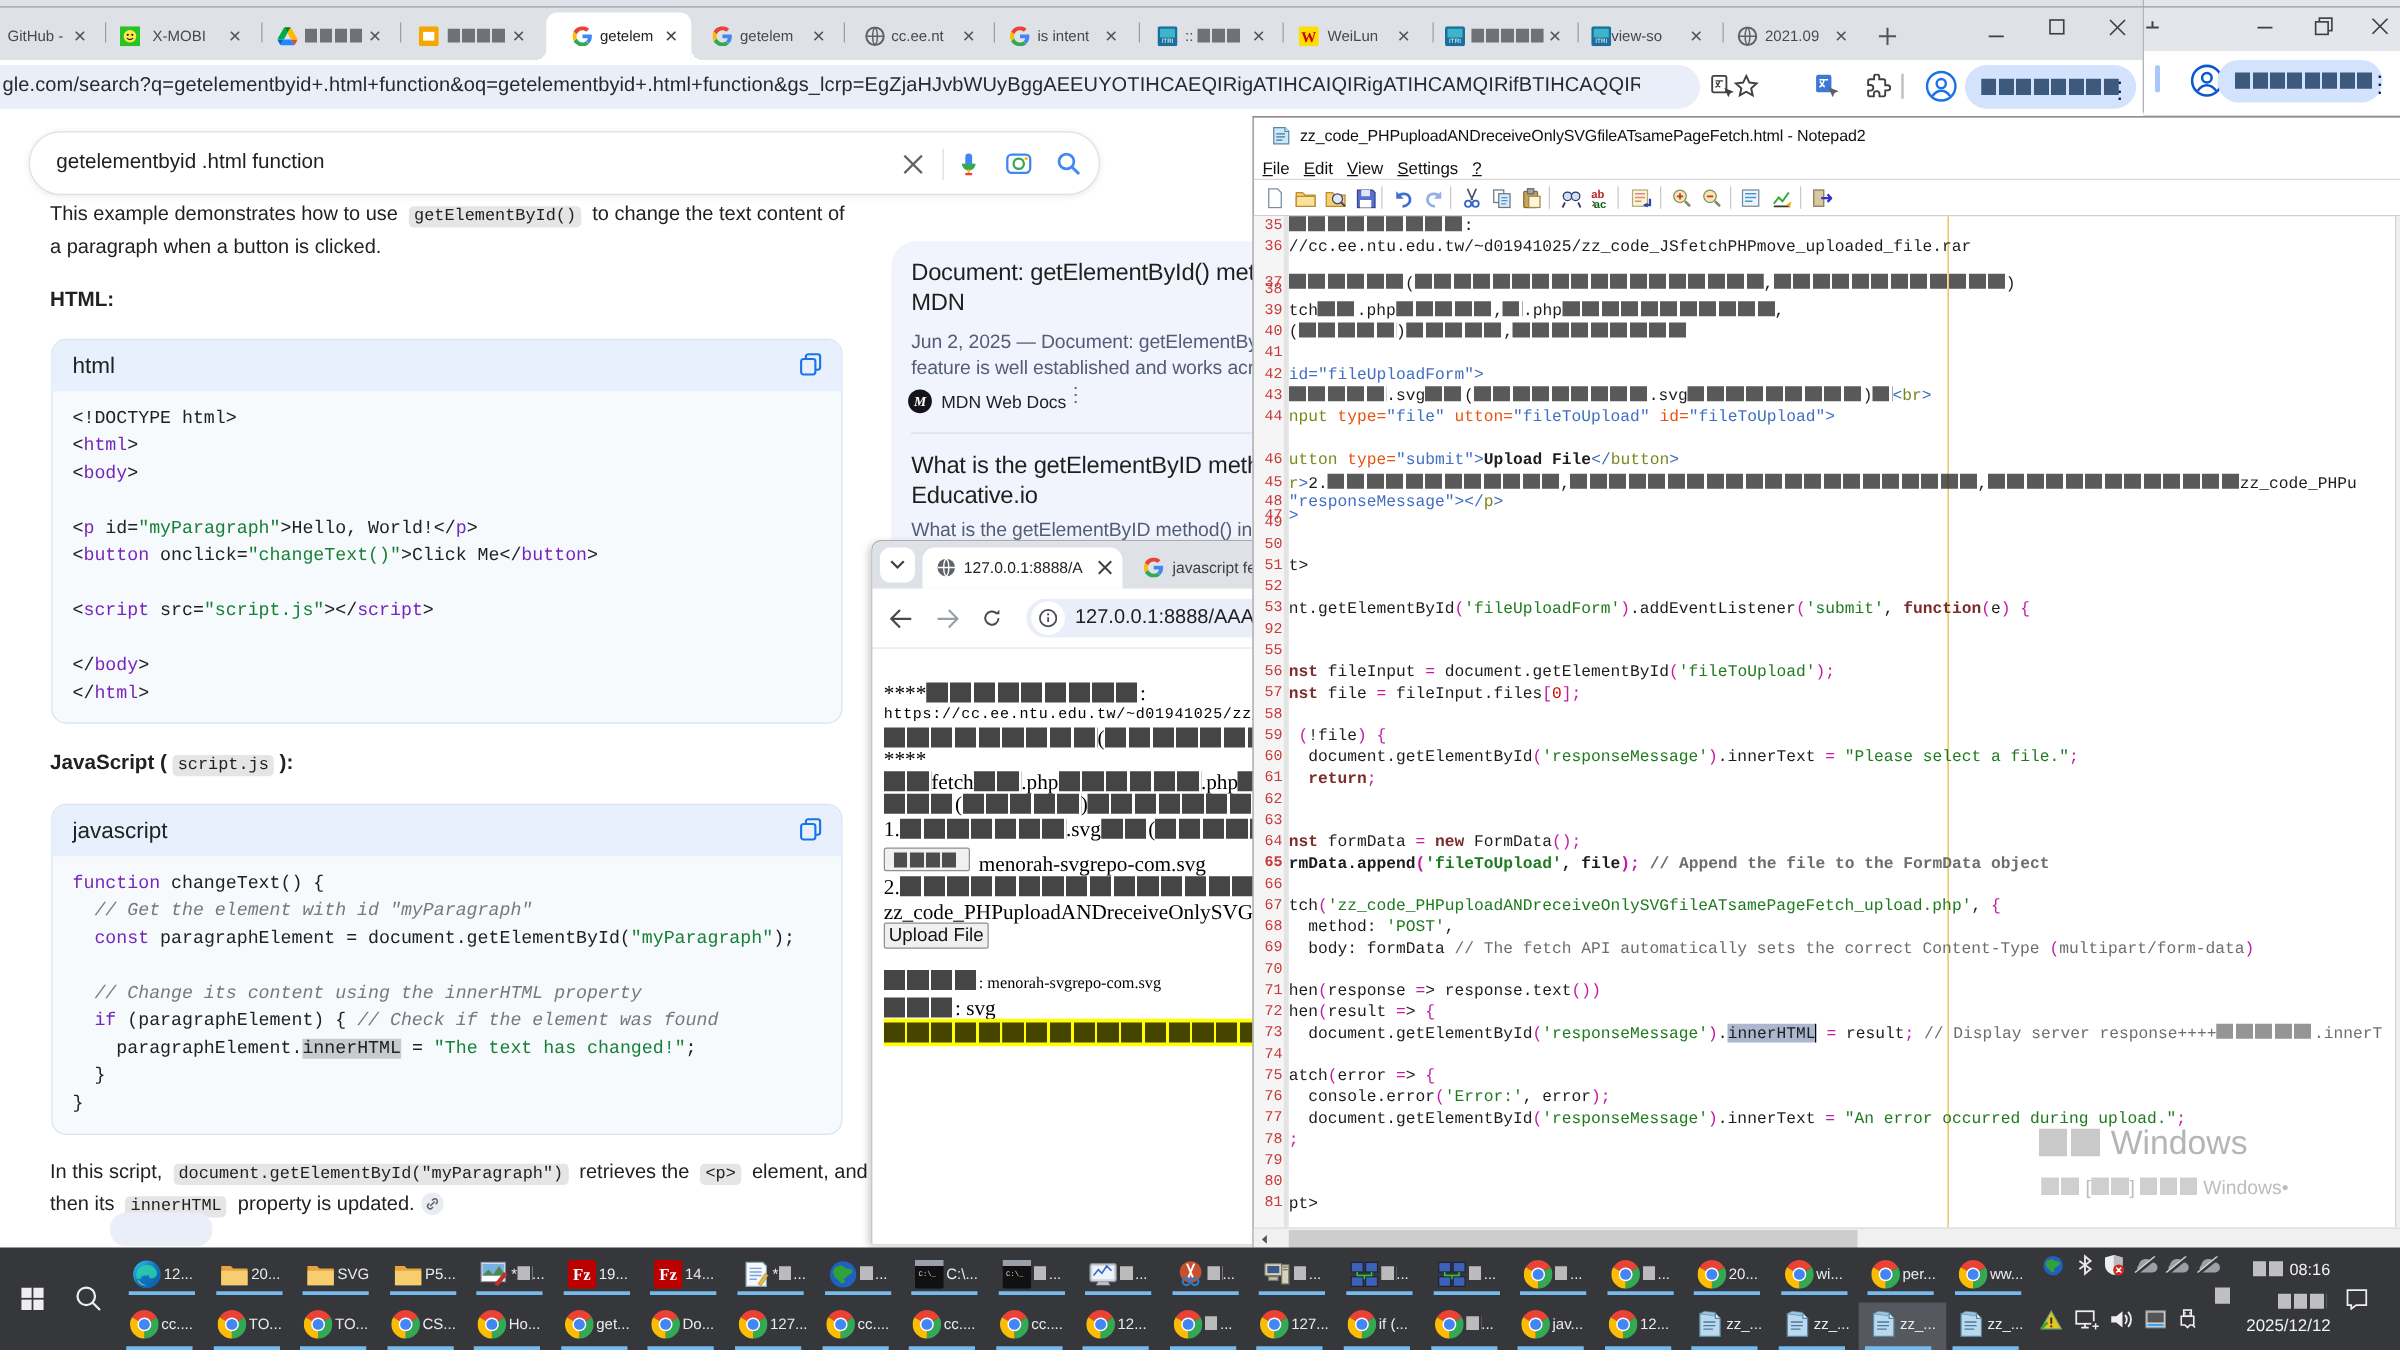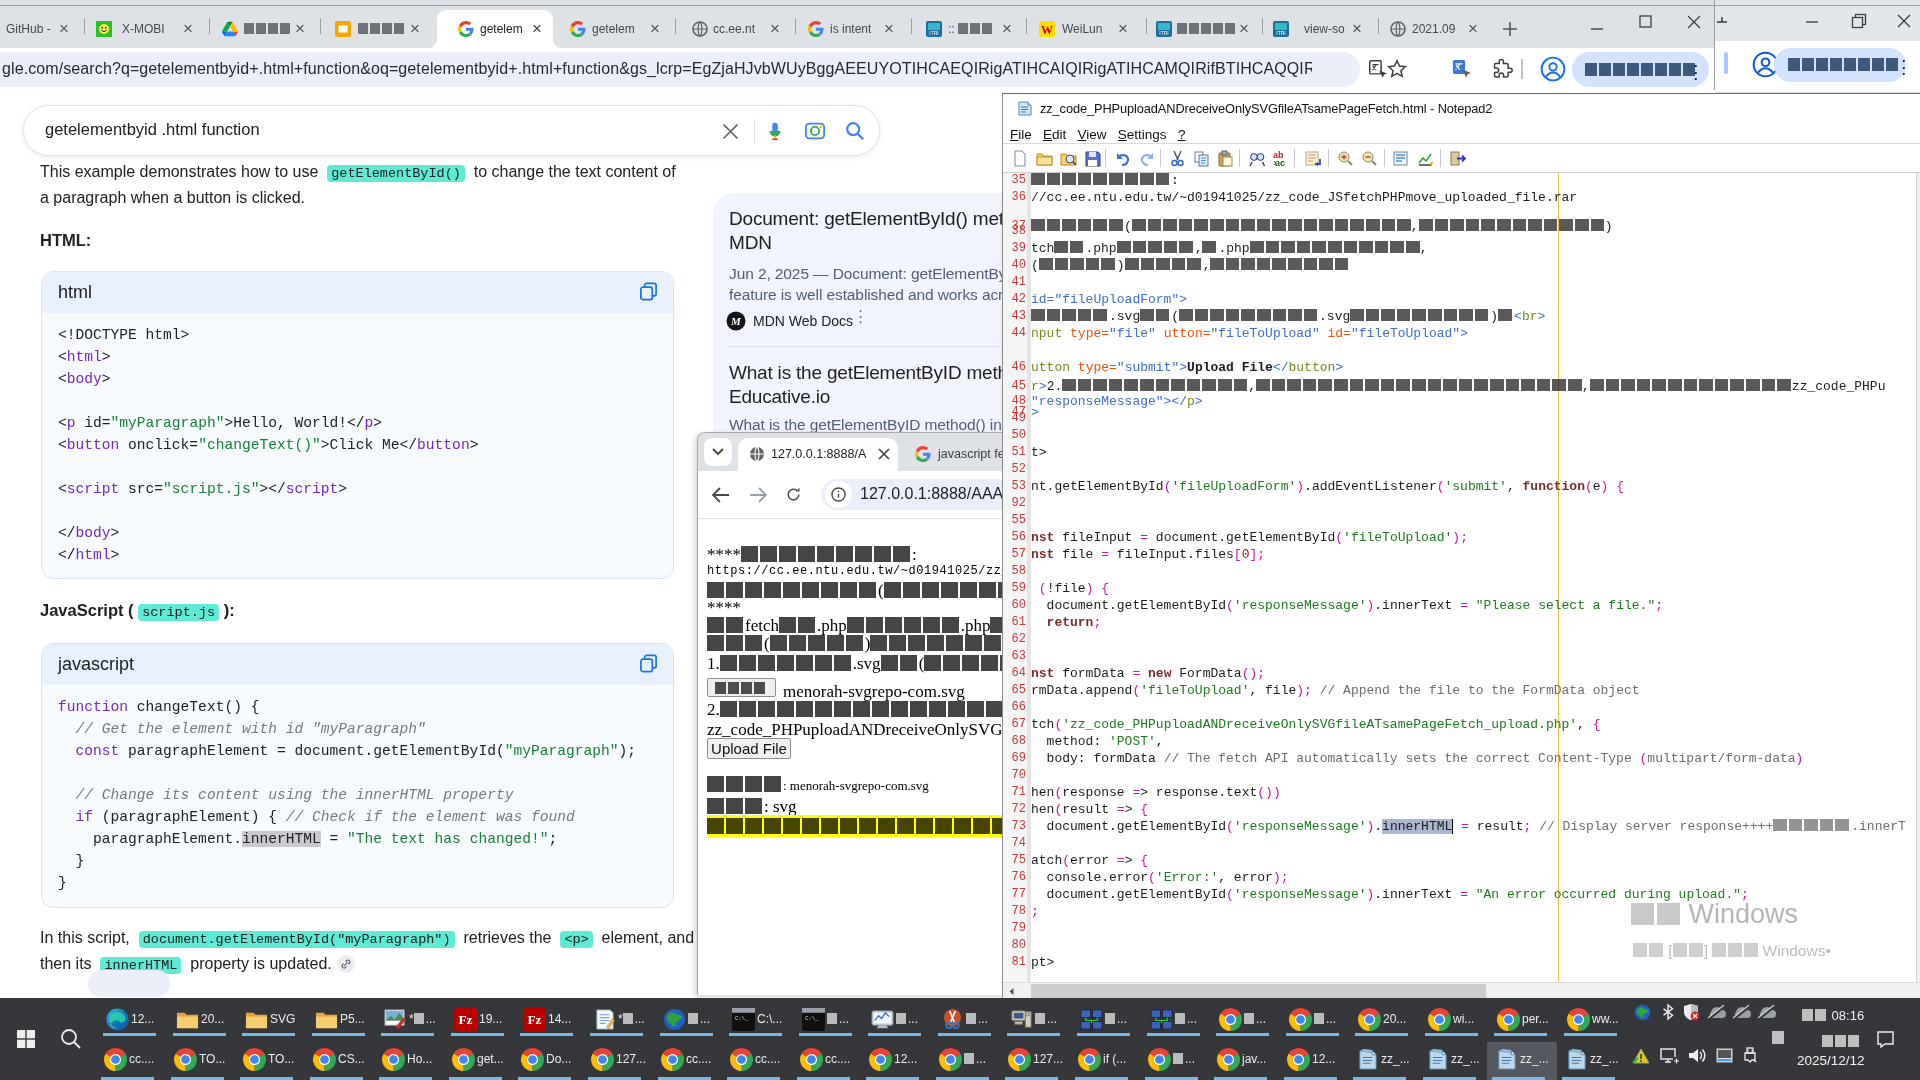--- a/index.html
+++ b/index.html
@@ -28,21 +28,21 @@
   #activetab { position:absolute; left:437px; top:10px; width:116px; height:38px; background:#fff; border-radius:9px 9px 0 0; }
   #activetab:before { content:""; position:absolute; left:-9px; bottom:0; width:9px; height:9px; background:radial-gradient(circle at 0 0, transparent 9px, #fff 9px); }
   #activetab:after { content:""; position:absolute; right:-9px; bottom:0; width:9px; height:9px; background:radial-gradient(circle at 100% 0, transparent 9px, #fff 9px); }
   #toolbar { left:0; top:48px; width:100%; height:42px; background:#fff; }
   #omni { position:absolute; left:0; top:4px; width:1360px; height:35px; background:#e9eef9; border-radius:0 18px 18px 0; }
   #omni .url { position:absolute; left:2px; top:8px; font-size:16px; color:#27292d; white-space:nowrap; overflow:hidden; width:1310px; letter-spacing:.1px;}
   
   #gpage { left:0; top:90px; width:1715px; height:907px; background:#fff; overflow:hidden; }
   #searchbox { position:absolute; left:23px; top:15px; width:857px; height:51px; border:1px solid #dfe1e5; border-radius:26px; box-shadow:0 1px 5px rgba(60,64,67,.12); background:#fff; }
   #searchbox .q { position:absolute; left:21px; top:14px; font-size:16.5px; color:#202124; }
-  .chip { font-family:"Liberation Mono", monospace; background:#5eead4; border-radius:4px; padding:1px 4px; font-size:13.5px; }
+  .chip { font-family:"Liberation Mono", monospace; background:#e5e5e5; border-radius:4px; padding:1px 4px; font-size:13.5px; }
   .codecard { position:absolute; left:41px; width:633px; border:1px solid #d7e3f5; border-radius:12px; background:#f7fafd; }
   .cchead { height:41px; background:#e8f0fe; border-radius:11px 11px 0 0; position:relative; }
   .cchead .t { position:absolute; left:16px; top:10px; font-size:18px; color:#202124; }
   .ccbody { padding:11px 16px 14px 16px; font-family:"Liberation Mono", monospace; font-size:14.6px; line-height:22px; color:#202124; white-space:pre; }
   .tg { color:#7627bb; } .st { color:#188038; } .cm { color:#757a80; font-style:italic; } .kw { color:#7627bb; }
   .cpy { position:absolute; right:15px; top:10px; width:19px; height:19px; }
   
   #midcard { position:absolute; left:713px; top:103px; width:320px; height:340px; background:#f1f4fc; border-radius:20px; }
   .mtitle { position:absolute; left:16px; font-size:19px; letter-spacing:-.2px; color:#1f1f1f; white-space:nowrap; line-height:24px;}
   .msnip { position:absolute; left:16px; font-size:15.5px; letter-spacing:-.1px; color:#545c78; line-height:21px; white-space:nowrap; }
@@ -203,21 +203,21 @@
         <span class="tl" style="left:29px;"><span class="k k12" style="width:58px;"></span></span>
           <span class="tx" style="left:89px;">×</span>
         </div>
       <div class="tsep" style="left:1262px;"></div>
       <div class="tab" style="left:1264px;width:114px;">
         <svg class="ti" style="left:9px;" width="16" height="16">
             <rect width="16" height="16" rx="2" fill="#1b6f9e"></rect>
             <rect x="2" y="2" width="12" height="7" fill="#3db5c9"></rect>
             <text x="8" y="13.5" font-size="5" fill="#fff" text-anchor="middle" font-family="Liberation Sans">ITRI</text>
           </svg>
-        <span class="tl" style="left:40px;">view-so</span>
+        <span class="tl" style="left:25px;">view-so</span>
           <span class="tx" style="left:86px;">×</span>
         </div>
       <div class="tsep" style="left:1378px;"></div>
       <div class="tab" style="left:1380px;width:112px;">
         <svg class="ti" style="left:10px;" width="16" height="16" viewBox="0 0 16 16">
             <circle cx="8" cy="8" r="7" fill="none" stroke="#5f6368" stroke-width="1.6"></circle>
             <path d="M1 8h14M8 1c-2.5 2-2.5 12 0 14M8 1c2.5 2 2.5 12 0 14" fill="none" stroke="#5f6368" stroke-width="1.2"></path>
           </svg>
         <span class="tl" style="left:32px;">2021.09</span>
           <span class="tx" style="left:86px;">×</span>
@@ -539,21 +539,21 @@
       <div class="abs" style="top:340px;height:17px;width:917px;"><span class="ln">55</span><span class="lt"></span></div>
       <div class="abs" style="top:357px;height:17px;width:917px;"><span class="ln">56</span><span class="lt"><span class="nkw">nst</span> fileInput <i class="nop">=</i> document.getElementById<i class="nop">(</i><span class="nst">'fileToUpload'</span><i class="nop">)</i><i class="nop">;</i></span></div>
       <div class="abs" style="top:374px;height:17px;width:917px;"><span class="ln">57</span><span class="lt"><span class="nkw">nst</span> file <i class="nop">=</i> fileInput.files<i class="nop">[</i><span class="nnum">0</span><i class="nop">]</i><i class="nop">;</i></span></div>
       <div class="abs" style="top:391px;height:17px;width:917px;"><span class="ln">58</span><span class="lt"></span></div>
       <div class="abs" style="top:408px;height:17px;width:917px;"><span class="ln">59</span><span class="lt"> <i class="nop">(</i>!file<i class="nop">)</i> <i class="nop">{</i></span></div>
       <div class="abs" style="top:425px;height:17px;width:917px;"><span class="ln">60</span><span class="lt">  document.getElementById<i class="nop">(</i><span class="nst">'responseMessage'</span><i class="nop">)</i>.innerText <i class="nop">=</i> <span class="nst">"Please select a file."</span><i class="nop">;</i></span></div>
       <div class="abs" style="top:442px;height:17px;width:917px;"><span class="ln">61</span><span class="lt">  <span class="nkw">return</span><i class="nop">;</i></span></div>
       <div class="abs" style="top:459px;height:17px;width:917px;"><span class="ln">62</span><span class="lt"></span></div>
       <div class="abs" style="top:476px;height:17px;width:917px;"><span class="ln">63</span><span class="lt"></span></div>
       <div class="abs" style="top:493px;height:17px;width:917px;"><span class="ln">64</span><span class="lt"><span class="nkw">nst</span> formData <i class="nop">=</i> <span class="nkw">new</span> FormData<i class="nop">(</i><i class="nop">)</i><i class="nop">;</i></span></div>
-      <div class="abs" style="top:510px;height:17px;width:917px;"><span class="ln">65</span><span class="lt">rmData.append<i class="nop">(</i><span class="nst">'fileToUpload'</span>, file<i class="nop">)</i><i class="nop">;</i> <span class="ncm">// Append the file to the FormData object</span></span></div>
+      <div class="abs" style="top:510px;height:17px;width:917px;font-weight:bold;"><span class="ln">65</span><span class="lt">rmData.append<i class="nop">(</i><span class="nst">'fileToUpload'</span>, file<i class="nop">)</i><i class="nop">;</i> <span class="ncm">// Append the file to the FormData object</span></span></div>
       <div class="abs" style="top:527px;height:17px;width:917px;"><span class="ln">66</span><span class="lt"></span></div>
       <div class="abs" style="top:544px;height:17px;width:917px;"><span class="ln">67</span><span class="lt">tch<i class="nop">(</i><span class="nst">'zz_code_PHPuploadANDreceiveOnlySVGfileATsamePageFetch_upload.php'</span>, <i class="nop">{</i></span></div>
       <div class="abs" style="top:561px;height:17px;width:917px;"><span class="ln">68</span><span class="lt">  method: <span class="nst">'POST'</span>,</span></div>
       <div class="abs" style="top:578px;height:17px;width:917px;"><span class="ln">69</span><span class="lt">  body: formData <span class="ncm">// The fetch API automatically sets the correct Content-Type <i class="nop">(</i>multipart/form-data<i class="nop">)</i></span></span></div>
       <div class="abs" style="top:595px;height:17px;width:917px;"><span class="ln">70</span><span class="lt"></span></div>
       <div class="abs" style="top:612px;height:17px;width:917px;"><span class="ln">71</span><span class="lt">hen<i class="nop">(</i>response <i class="nop">=</i>&gt; response.text<i class="nop">(</i><i class="nop">)</i><i class="nop">)</i></span></div>
       <div class="abs" style="top:629px;height:17px;width:917px;"><span class="ln">72</span><span class="lt">hen<i class="nop">(</i>result <i class="nop">=</i>&gt; <i class="nop">{</i></span></div>
       <div class="abs" style="top:646px;height:17px;width:917px;"><span class="ln">73</span><span class="lt">  document.getElementById<i class="nop">(</i><span class="nst">'responseMessage'</span><i class="nop">)</i>.<span style="background:#aab7cf">innerHTML</span><span style="border-left:1.5px solid #000"></span> <i class="nop">=</i> result<i class="nop">;</i> <span class="ncm">// Display server response++++<span class="k k156" style="width:78px"></span>.innerT</span></span></div>
       <div class="abs" style="top:663px;height:17px;width:917px;"><span class="ln">74</span><span class="lt"></span></div>
       <div class="abs" style="top:680px;height:17px;width:917px;"><span class="ln">75</span><span class="lt">atch<i class="nop">(</i>error <i class="nop">=</i>&gt; <i class="nop">{</i></span></div>

